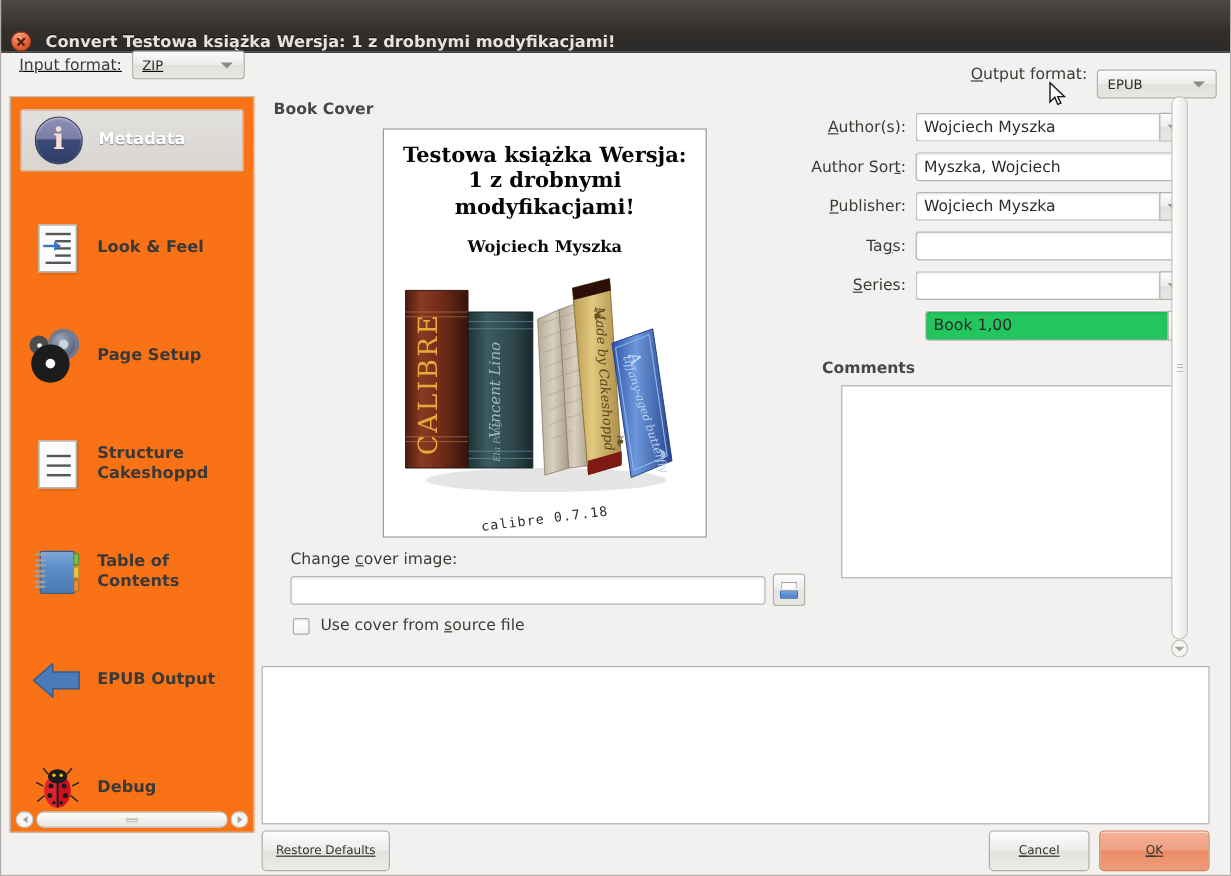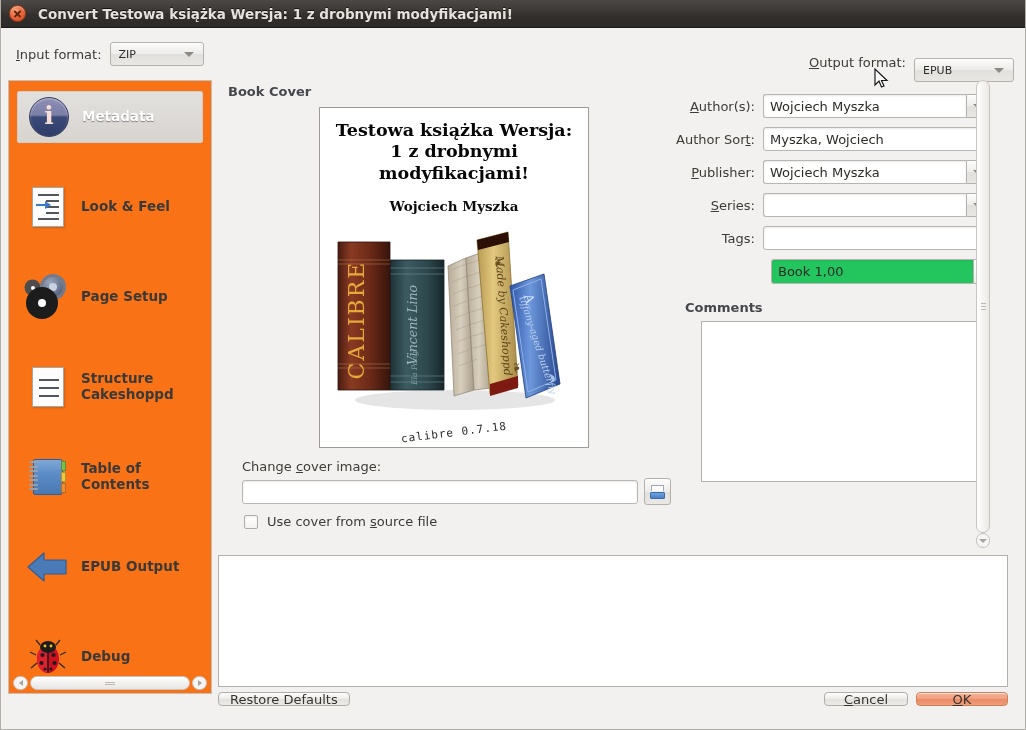--- a/index.html
+++ b/index.html
@@ -6,23 +6,23 @@
   html, body {
     width: 1026px; height: 730px;
     font-family: "DejaVu Sans", "Liberation Sans", sans-serif;
     background: #f2f1f0;
     overflow: hidden;
   }
   body { position: relative; }
 
   
   .titlebar {
-    position: absolute; left: 0; top: 0; width: 1026px; height: 28px;
+    position: absolute; left: 0; top: 0; width: 1026px; height: 44px;
     background: linear-gradient(to bottom, #4b4846 0%, #393634 45%, #33302e 55%, #2c2a28 100%);
-    display: flex; align-items: center;
+    display: flex; align-items: flex-end;
     border-bottom: 1px solid #1d1b1a;
   }
   .close-btn {
     width: 17px; height: 17px; border-radius: 50%;
     margin-left: 9px; flex: none;
     background: radial-gradient(circle at 38% 30%, #f4a27a 0%, #e8663b 48%, #c8441c 100%);
     border: 1px solid #9e3714;
     position: relative;
     box-shadow: inset 0 1px 1px rgba(255,255,255,.45);
   }
@@ -36,21 +36,21 @@
     margin-left: 12px; color: #e6e2de; font-size: 13.5px; font-weight: bold;
     text-shadow: 0 -1px 0 rgba(0,0,0,.65);
     white-space: nowrap; overflow: hidden;
   }
 
   
   .formatbar {
     position: absolute; left: 0; top: 28px; width: 1026px; height: 44px;
   }
   .fmt-group { position: absolute; display: flex; align-items: center; gap: 8px; top: 14px; }
-  .fmt-in  { left: 16px; }
+  .fmt-in  { left: 16px; text-decoration: underline; }
   .fmt-out { right: 12px; }
   .fmt-label { font-size: 13px; color: #3c3b37; }
   .fmt-label u { text-decoration: underline; }
 
   .combo {
     height: 24px; border: 1px solid #b4b0ab; border-radius: 3px;
     background: linear-gradient(to bottom, #fbfbfa 0%, #ececea 50%, #e2e0dd 51%, #e9e7e4 100%);
     display: flex; align-items: center; position: relative;
     box-shadow: 0 1px 0 rgba(255,255,255,.8) inset;
   }
@@ -327,25 +327,26 @@
 
   
   .log-panel {
     position: absolute; left: 218px; top: 555px; width: 790px; height: 132px;
     background: #fff; border: 1px solid #b4b0ab;
   }
 
   
   .btnbar { position: absolute; left: 218px; top: 692px; width: 790px; height: 26px; }
   .btn {
-    height: 14px; border-radius: 4px; border: 1px solid #b0aca7;
+    height: 34px; border-radius: 4px; border: 1px solid #b0aca7;
     background: linear-gradient(to bottom, #fdfdfc 0%, #eeeceA 48%, #e4e2df 52%, #edebe8 100%);
-    font-size: 13px; color: #35342f;
+    font-size: 10px; color: #35342f;
     display: inline-flex; align-items: center; justify-content: center;
     box-shadow: 0 1px 0 rgba(255,255,255,.7) inset;
+    text-decoration: underline;
   }
   .btn u { text-decoration: underline; }
   #restore-defaults-button { position: absolute; left: 0; top: 0; padding: 0 11px; }
   #cancel-button { position: absolute; right: 100px; top: 0; width: 84px; }
   #ok-button {
     position: absolute; right: 0; top: 0; width: 92px;
     background: linear-gradient(to bottom, #f5b094 0%, #f0a184 48%, #ea8a63 52%, #ef9d7d 100%);
     border: 1px solid #d08055;
   }
   .window-border {
@@ -624,34 +625,34 @@
       <span class="flabel"><u>P</u><span>ublisher:</span></span>
       <span class="fcombo">
         <span class="fi">Wojciech Myszka</span>
         <span class="fbtn">
             <span class="arrow"></span>
           </span>
       </span>
     </div>
 
     <div class="frow">
+      <span class="flabel"><span>Ta</span><u>g</u><span>s:</span></span>
+      <span class="finput"></span>
+    </div>
+
+    <div class="frow">
       <span class="flabel"><u>S</u><span>eries:</span></span>
       <span class="fcombo">
         <span class="fi"></span>
         <span class="fbtn">
             <span class="arrow"></span>
           </span>
       </span>
     </div>
 
-    <div class="frow">
-      <span class="flabel"><span>Ta</span><u>g</u><span>s:</span></span>
-      <span class="finput"></span>
-    </div>
-
     <div class="spin-row">
       <span class="fi">Book 1,00</span>
       <span class="spin-btns">
         <span class="up"></span>
         <span class="dn"></span>
       </span>
     </div>
 
     <div class="section-title" id="comments-title">Comments</div>
     <div class="comments-box"></div>

